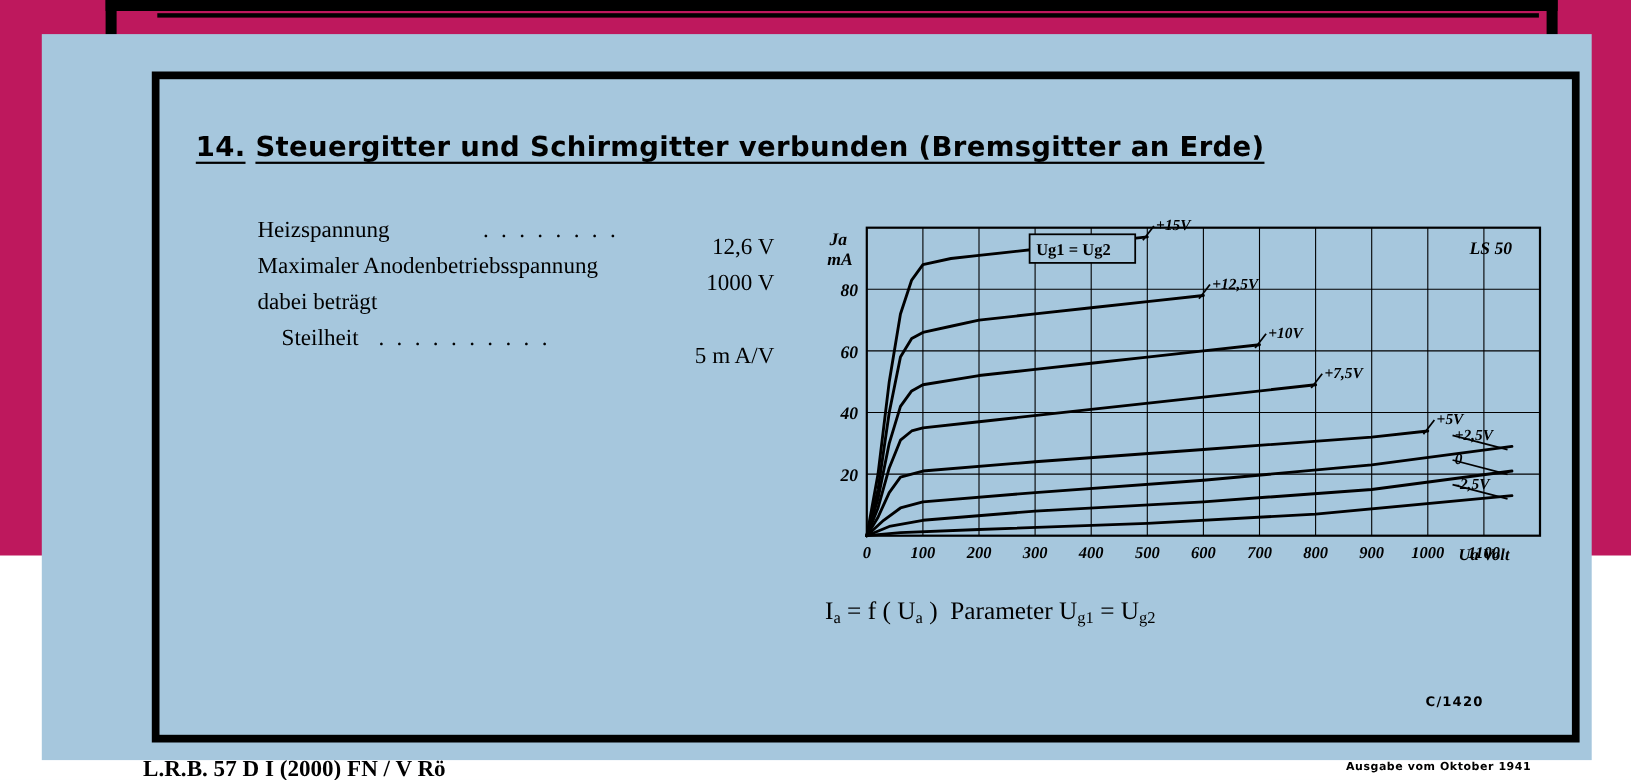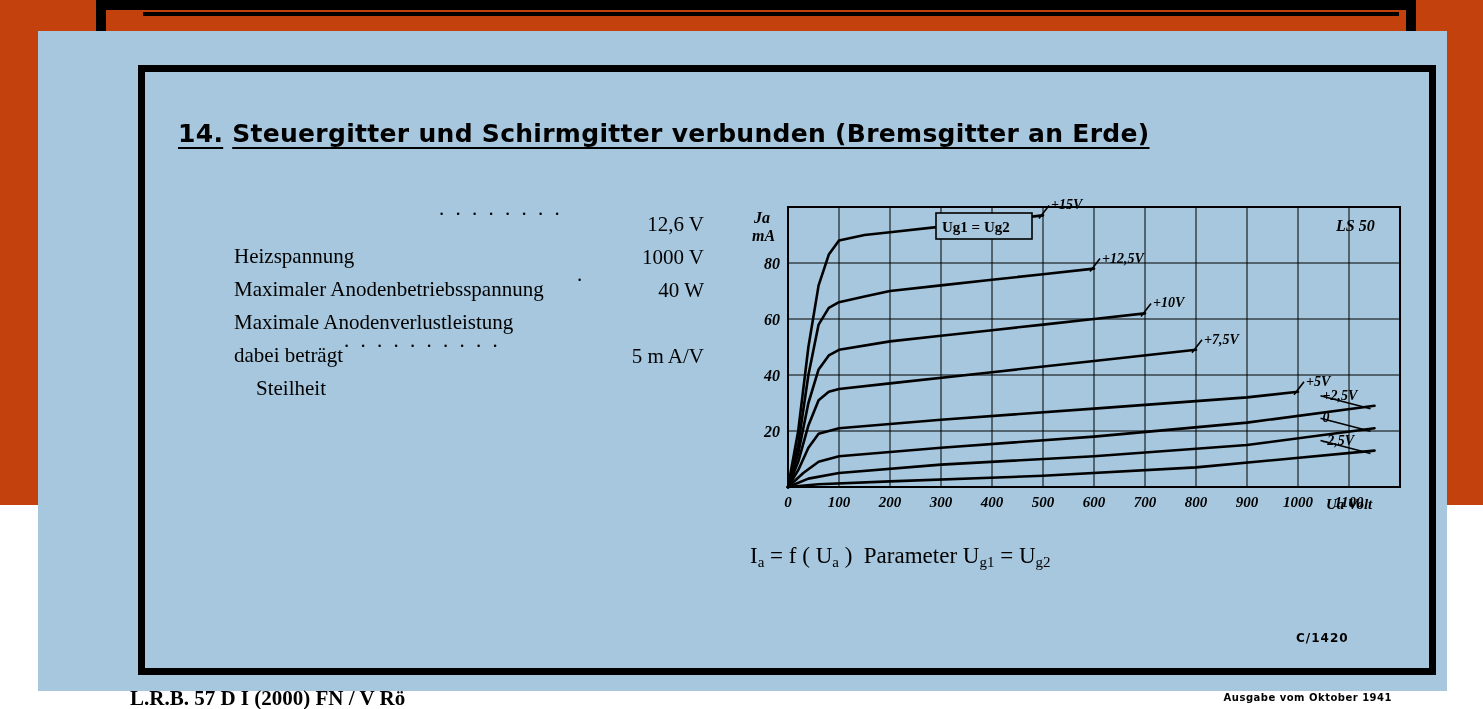--- a/index.html
+++ b/index.html
@@ -13,21 +13,21 @@
     position: relative;
     font-family: "Liberation Serif", serif;
     overflow: hidden;
   }
 
   
   #page {
     position: absolute;
     left: 0; top: 0;
     width: 1483px; height: 505px;
-    background: #c2410c;
+    background: #be185d;
   }
 
   
   .scan-bar-top {
     position: absolute;
     left: 96px; top: 0px;
     width: 1320px; height: 10px;
     background: #000;
   }
   .scan-bar-top2 {
@@ -96,21 +96,21 @@
     font-size: 21px;
     color: #000;
   }
   .spec-row {
     position: relative;
     height: 33px;
     white-space: nowrap;
   }
   .spec-row .label {
     position: absolute;
-    left: 0; top: 0; margin-top: 48px;
+    left: 0; top: 0;
   }
   .spec-row .dots {
     position: absolute;
     top: 0;
     letter-spacing: 3px;
   }
   .spec-row .value {
     position: absolute;
     top: 16px;
     right: 0;
@@ -197,25 +197,20 @@
         <span class="label">Heizspannung</span>
         <span class="dots" style="left:205px;">. . . . . . . .</span>
         <span class="value">12,6 V</span>
       </div>
 
       <div class="spec-row">
         <span class="label">Maximaler Anodenbetriebsspannung</span>
         <span class="value">1000 V</span>
       </div>
 
-      <div class="spec-row">
-        <span class="label">Maximale Anodenverlustleistung</span>
-        <span class="dots" style="left:343px;">.</span>
-        <span class="value">40 W</span>
-      </div>
 
 
       <div class="spec-row">
         <span class="label">dabei beträgt</span>
       </div>
 
 
       <div class="spec-row indent">
         <span class="label">Steilheit</span>
         <span class="dots" style="left:110px;">. . . . . . . . . .</span>

